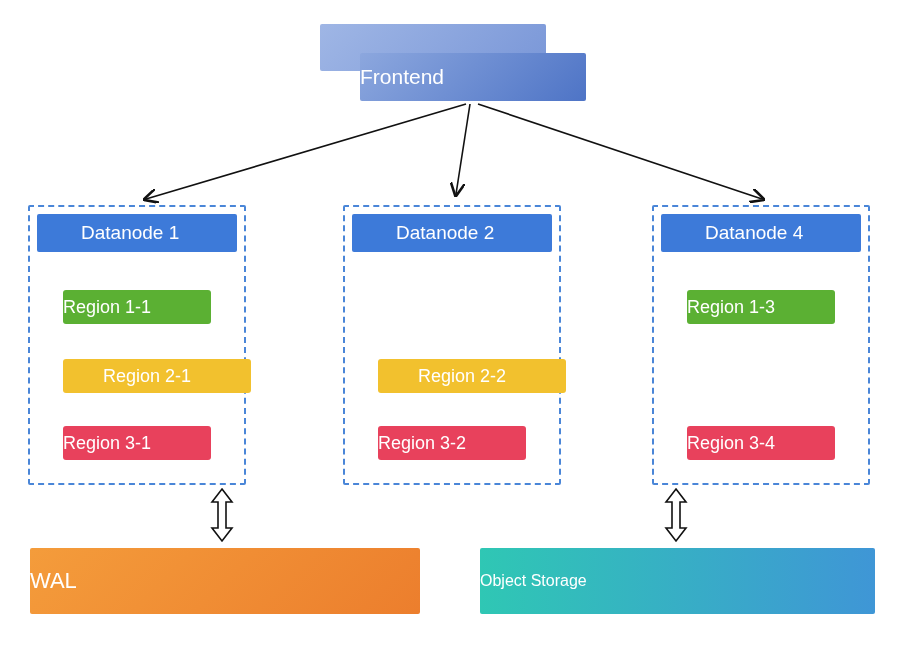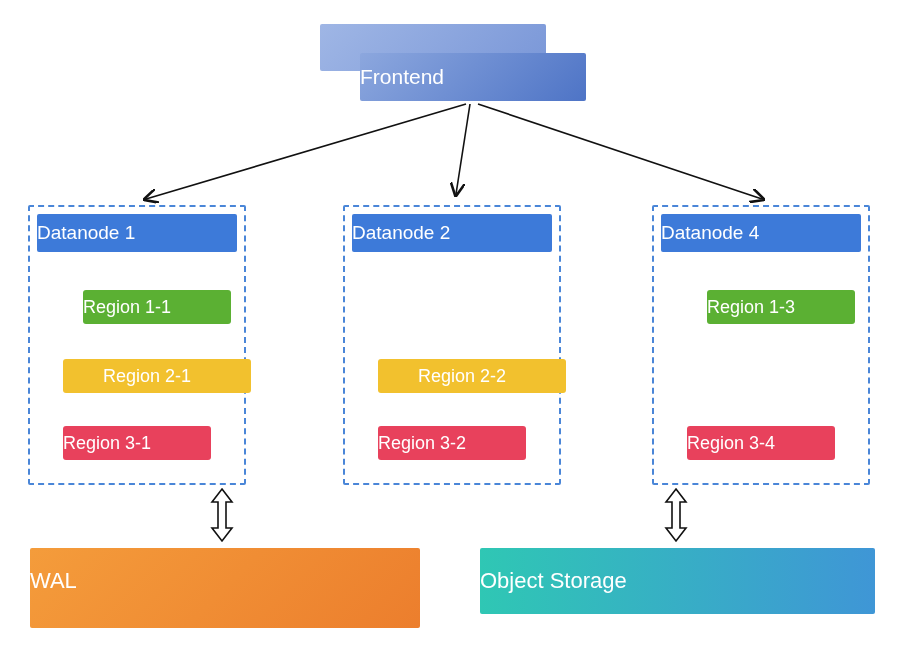--- a/index.html
+++ b/index.html
@@ -36,44 +36,44 @@
     border:2px dashed var(--datanode-border);
     border-radius:2px;background:#ffffff;box-sizing:border-box;
   }
   .dn1{left:28px;}
   .dn2{left:343px;}
   .dn3{left:652px;}
   .dn-header{
     position:absolute;left:7px;top:7px;right:7px;height:38px;
     background:linear-gradient(180deg, var(--datanode-header) 0%, var(--datanode-header) 100%);
     border-radius:2px;
-    font-size:19px;line-height:38px;color:#fff;
+    font-size:19px;line-height:38px;color:#fff;padding-left:44px;
   }
   .region{
     position:absolute;left:33px;width:148px;height:34px;
     border-radius:3px;font-size:18px;line-height:34px;color:#fff;
   }
   .region.r1{top:83px;}
   .region.r2{top:152px;}
   .region.r3{top:219px;}
-  .region[data-color="green"]{background:var(--region-green);margin-left:20px;}
+  .region[data-color="green"]{background:var(--region-green);}
   .region[data-color="yellow"]{background:var(--region-yellow);padding-left:40px;}
   .region[data-color="red"]{background:var(--region-red);}
   
   .wal{
-    position:absolute;left:30px;top:548px;width:390px;height:80px;
+    position:absolute;left:30px;top:548px;width:390px;height:66px;
     background:linear-gradient(135deg, var(--wal-light), var(--wal-dark));
     border-radius:2px;
     font-size:22px;line-height:66px;color:#fff;
   }
   .object-storage{
     position:absolute;left:480px;top:548px;width:395px;height:66px;
     background:linear-gradient(90deg, var(--object-storage-teal), var(--object-storage-blue));
     border-radius:2px;
-    font-size:22px;line-height:66px;color:#fff;
+    font-size:16px;line-height:66px;color:#fff;
   }
 </style>
 </head>
 <body>
 
 <div class="canvas">
 
   <svg class="overlay" viewBox="0 0 906 646" xmlns="http://www.w3.org/2000/svg">
     <defs>
       <marker id="arrowhead" viewBox="0 0 10 10" refX="8" refY="5" markerWidth="9" markerHeight="9" orient="auto-start-reverse">

